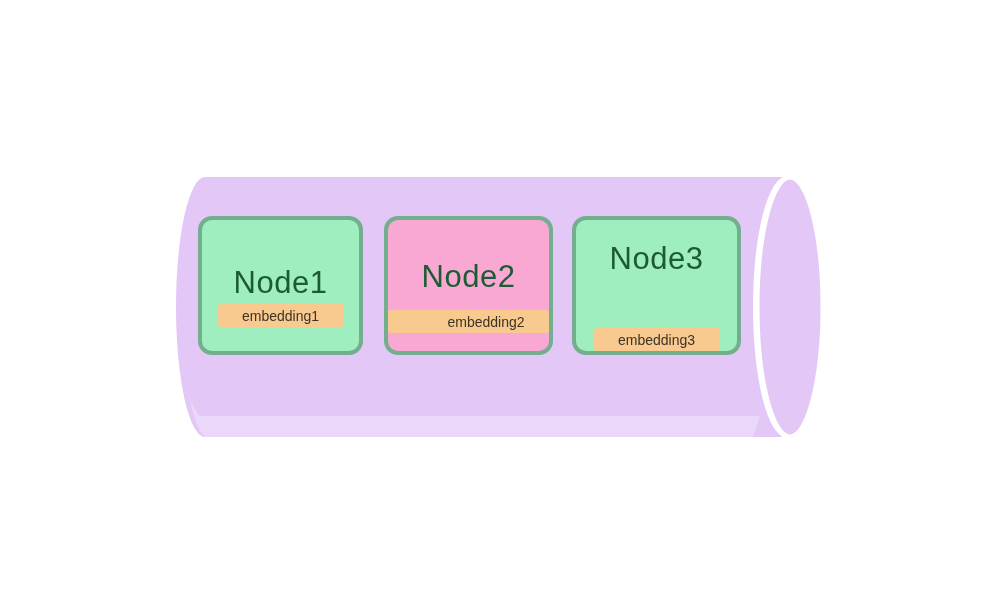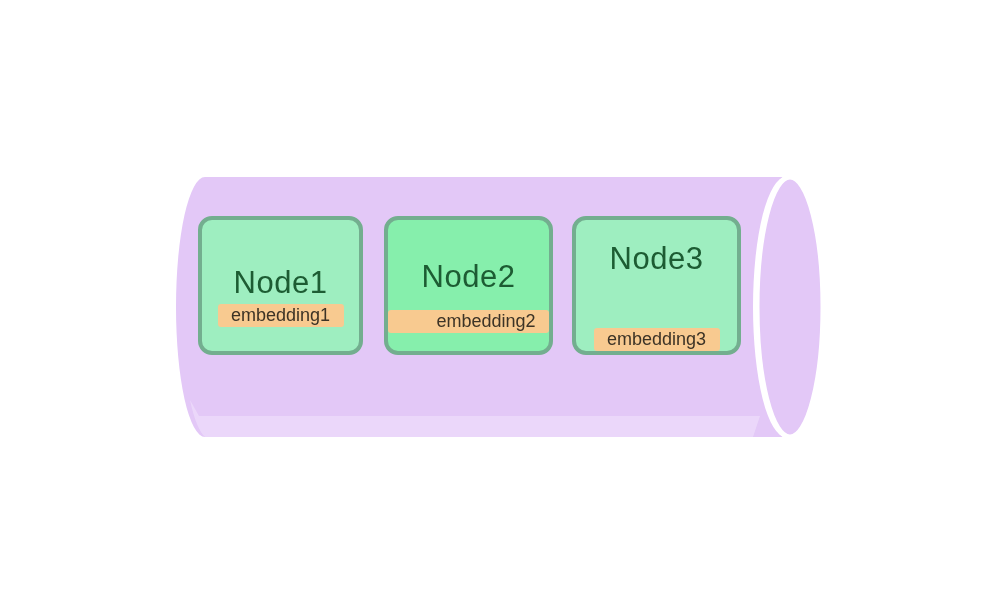--- a/index.html
+++ b/index.html
@@ -47,21 +47,21 @@
     margin-bottom: 4px;
     letter-spacing: 0.5px;
   }
   .embedding-badge {
     width: 126px;
     height: 23px;
     border-radius: 3px;
     display: flex;
     align-items: center;
     justify-content: center;
-    font-size: 18px;
+    font-size: 14px;
     font-weight: 500;
   }
 </style>
 </head>
 <body>
 
 <div class="canvas">
 
   <svg class="cylinder-svg" width="1000" height="611" viewBox="0 0 1000 611">
 
@@ -70,21 +70,21 @@
     <path d="M 199 416 H 760 L 753 437 H 205 A 29 130 0 0 1 190 400 Z" opacity="0.75" fill="#eedcfb"></path>
 
     <ellipse class="cap" cx="790" cy="307" rx="33" ry="130" fill="#e3c8f7"></ellipse>
   </svg>
 
   <div class="node-card card-0" style="background: rgb(158, 238, 192); border-color: rgb(115, 174, 143);">
     <div class="node-label" style="color: rgb(29, 92, 51);">Node1</div>
     <div class="embedding-badge" style="background: rgb(248, 202, 144); color: rgb(60, 51, 38);">embedding1</div>
   </div>
 
-  <div class="node-card card-1" style="background: #86efac; border-color: rgb(115, 174, 143); gap: 12px;">
+  <div class="node-card card-1" style="background: #f9a8d4; border-color: rgb(115, 174, 143); gap: 12px;">
     <div class="node-label" style="color: rgb(29, 92, 51);">Node2</div>
     <div class="embedding-badge" style="background: rgb(248, 202, 144); color: rgb(60, 51, 38); padding-left: 35px;">embedding2</div>
   </div>
 
   <div class="node-card card-2" style="background: rgb(158, 238, 192); border-color: rgb(115, 174, 143);">
     <div class="node-label" style="color: rgb(29, 92, 51);">Node3</div>
     <div class="embedding-badge" style="background: rgb(248, 202, 144); color: rgb(60, 51, 38); margin-top: 48px;">embedding3</div>
   </div>
 
 </div>

